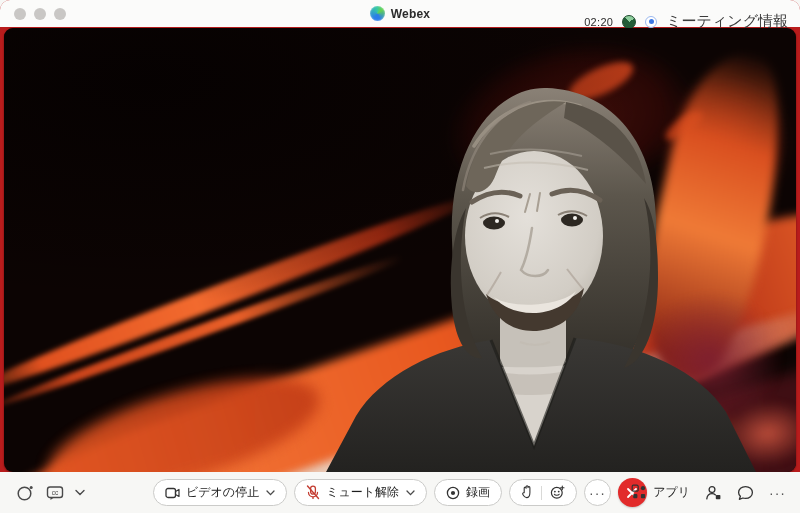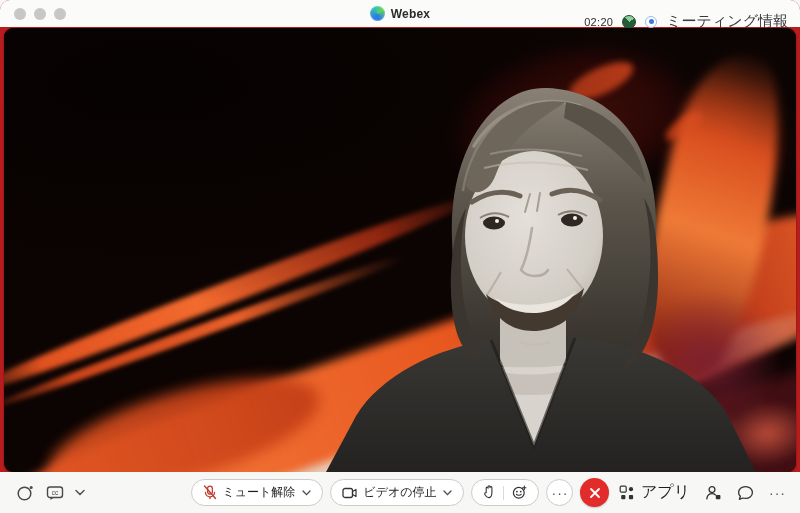--- a/index.html
+++ b/index.html
@@ -70,21 +70,21 @@
   .tb-right { position:absolute; right:14px; display:flex; align-items:center; gap:15px; }
   .pill { display:flex; align-items:center; gap:6px; height:27px; padding:0 11px; background:#fff;
     border:1px solid #cbcbc9; border-radius:15px; font-size:12px; color:#1d1d1d; cursor:pointer; white-space:nowrap; }
   .pill .chev { margin-left:1px; }
   .circle-btn { width:27px; height:27px; border-radius:50%; background:#fff; border:1px solid #cbcbc9;
     display:flex; align-items:center; justify-content:center; color:#6b6b6b; font-size:13px; cursor:pointer; }
   .leave-btn { width:29px; height:29px; border-radius:50%; background:#e22b2b; border:none;
     display:flex; align-items:center; justify-content:center; cursor:pointer; box-shadow:0 1px 2px rgba(0,0,0,.2); }
   .icon { display:inline-flex; align-items:center; justify-content:center; }
   .divider-v { width:1px; height:14px; background:#d9d9d7; }
-  .tb-apps { display:flex; align-items:center; gap:6px; font-size:16px; color:#1d1d1d; cursor:pointer; }
+  .tb-apps { display:flex; align-items:flex-start; gap:6px; font-size:12px; color:#1d1d1d; cursor:pointer; }
   .more-dots { font-size:14px; color:#555; letter-spacing:1px; line-height:1; cursor:pointer; }
 </style>
 </head>
 <body>
 
 <div class="window">
 
   <div class="titlebar">
     <div class="traffic">
       <span class="tl-dot"></span>
@@ -201,51 +201,60 @@
         <svg width="10" height="7" viewBox="0 0 10 7">
             <path d="M1 1.5 L5 5.5 L9 1.5" fill="none" stroke="#4a4a4a" stroke-width="1.4" stroke-linecap="round"></path>
           </svg>
       </span>
     </div>
 
     <div class="tb-center">
 
       <button class="pill">
         <span class="icon">
+          <svg width="15" height="12" viewBox="0 0 15 12">
+            <rect x="1" y="1.5" width="9.5" height="9" rx="2" fill="none" stroke="#333" stroke-width="1.3"></rect>
+            <path d="M10.5 4.5 L14 2.5 L14 9.5 L10.5 7.5 Z" fill="none" stroke="#333" stroke-width="1.2" stroke-linejoin="round"></path>
+          </svg>
+        </span>
+        <span>ビデオの停止</span>
+        <span class="icon chev">
+          <svg width="9" height="6" viewBox="0 0 9 6">
+              <path d="M1 1 L4.5 4.6 L8 1" fill="none" stroke="#4a4a4a" stroke-width="1.3" stroke-linecap="round"></path>
+            </svg>
+        </span>
+      </button>
+
+      <button class="pill">
+        <span class="icon">
           <svg width="14" height="15" viewBox="0 0 14 15">
             <rect x="4.6" y="1.2" width="4.8" height="8" rx="2.4" fill="none" stroke="#c43c31" stroke-width="1.3"></rect>
             <path d="M2.5 7.5 C2.5 10 4.5 11.8 7 11.8 C9.5 11.8 11.5 10 11.5 7.5" fill="none" stroke="#c43c31" stroke-width="1.3" stroke-linecap="round"></path>
             <line x1="7" y1="11.8" x2="7" y2="14" stroke="#c43c31" stroke-width="1.3"></line>
             <line x1="1.5" y1="1" x2="12.5" y2="13.5" stroke="#c43c31" stroke-width="1.4" stroke-linecap="round"></line>
           </svg>
         </span>
         <span>ミュート解除</span>
         <span class="icon chev">
           <svg width="9" height="6" viewBox="0 0 9 6">
               <path d="M1 1 L4.5 4.6 L8 1" fill="none" stroke="#4a4a4a" stroke-width="1.3" stroke-linecap="round"></path>
             </svg>
         </span>
       </button>
 
+
       <button class="pill">
         <span class="icon">
-          <svg width="15" height="12" viewBox="0 0 15 12">
-            <rect x="1" y="1.5" width="9.5" height="9" rx="2" fill="none" stroke="#333" stroke-width="1.3"></rect>
-            <path d="M10.5 4.5 L14 2.5 L14 9.5 L10.5 7.5 Z" fill="none" stroke="#333" stroke-width="1.2" stroke-linejoin="round"></path>
-          </svg>
-        </span>
-        <span>ビデオの停止</span>
-        <span class="icon chev">
-          <svg width="9" height="6" viewBox="0 0 9 6">
-              <path d="M1 1 L4.5 4.6 L8 1" fill="none" stroke="#4a4a4a" stroke-width="1.3" stroke-linecap="round"></path>
-            </svg>
-        </span>
-      </button>
-
-
+          <svg width="14" height="14" viewBox="0 0 14 14">
+            <circle cx="7" cy="7" r="5.6" fill="none" stroke="#333" stroke-width="1.3"></circle>
+            <circle cx="7" cy="7" r="2.1" fill="#333"></circle>
+          </svg>
+        </span>
+        <span>録画</span>
+      </button>
 
       <div class="pill" style="gap:8px;">
         <span class="icon">
           <svg width="12" height="15" viewBox="0 0 12 15">
             <path d="M3.2 7.5 L3.2 3.2 C3.2 2.5 3.7 2.1 4.2 2.1 C4.7 2.1 5.1 2.5 5.1 3.2 L5.1 1.9 C5.1 1.2 5.6 0.8 6.1 0.8 C6.6 0.8 7 1.2 7 1.9 L7 2.6 C7 2 7.5 1.6 8 1.6 C8.5 1.6 8.9 2 8.9 2.7 L8.9 7.8 C8.9 10.8 7.6 12.6 5.6 12.6 C3.9 12.6 3 11.6 2 9.8 C1.4 8.7 1.7 7.9 2.4 7.7 C2.8 7.6 3.1 7.6 3.2 7.5 Z" fill="none" stroke="#333" stroke-width="1.1" stroke-linejoin="round"></path>
           </svg>
         </span>
         <span class="divider-v"></span>
         <span class="icon">
           <svg width="15" height="15" viewBox="0 0 15 15">

